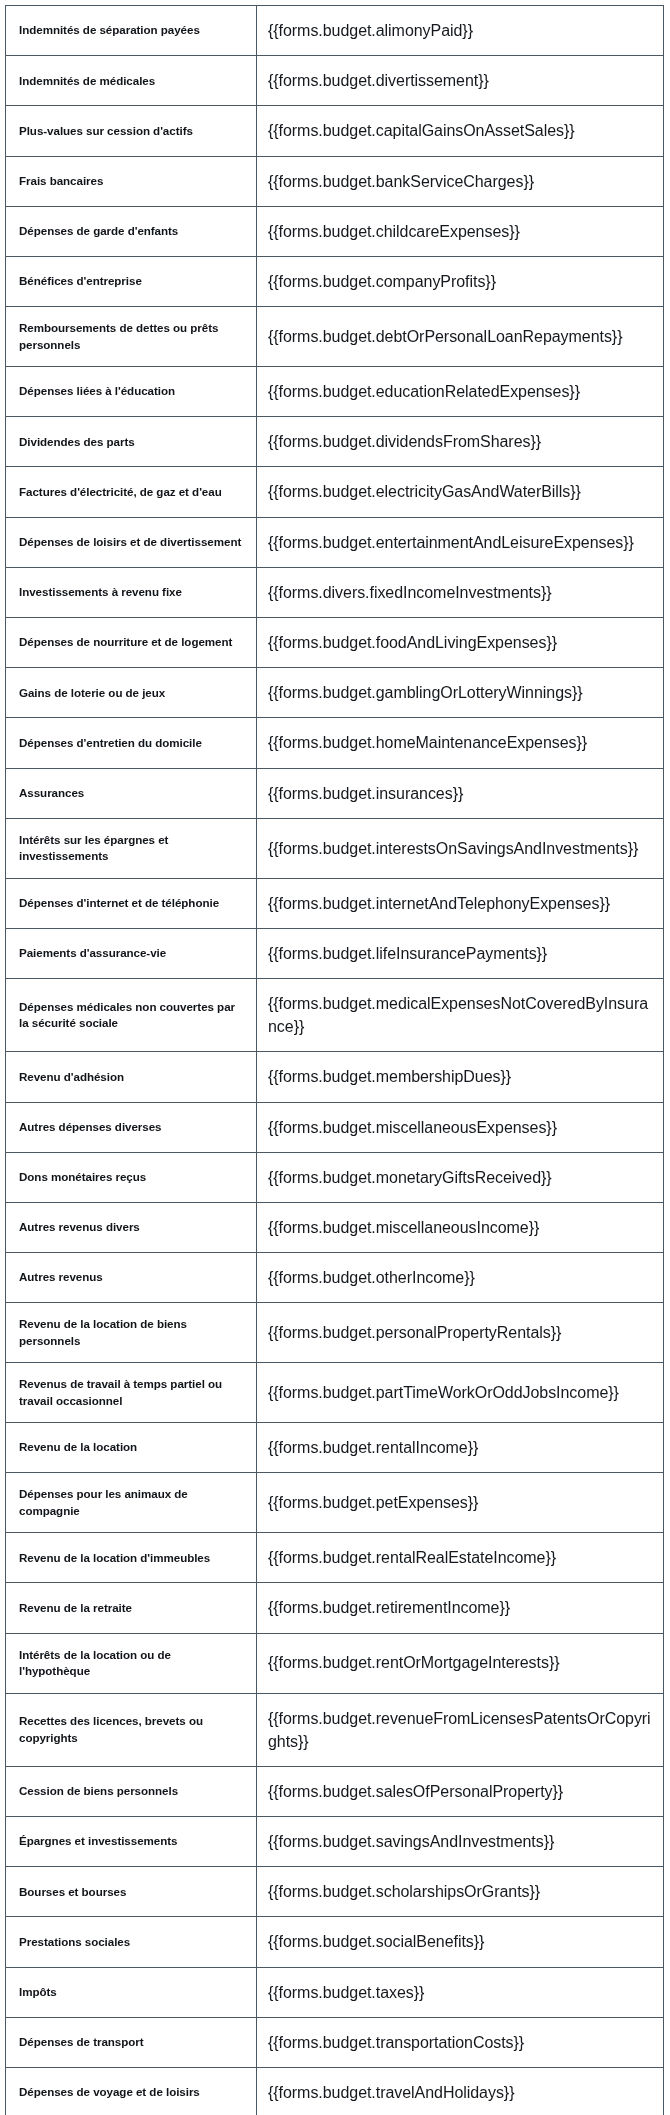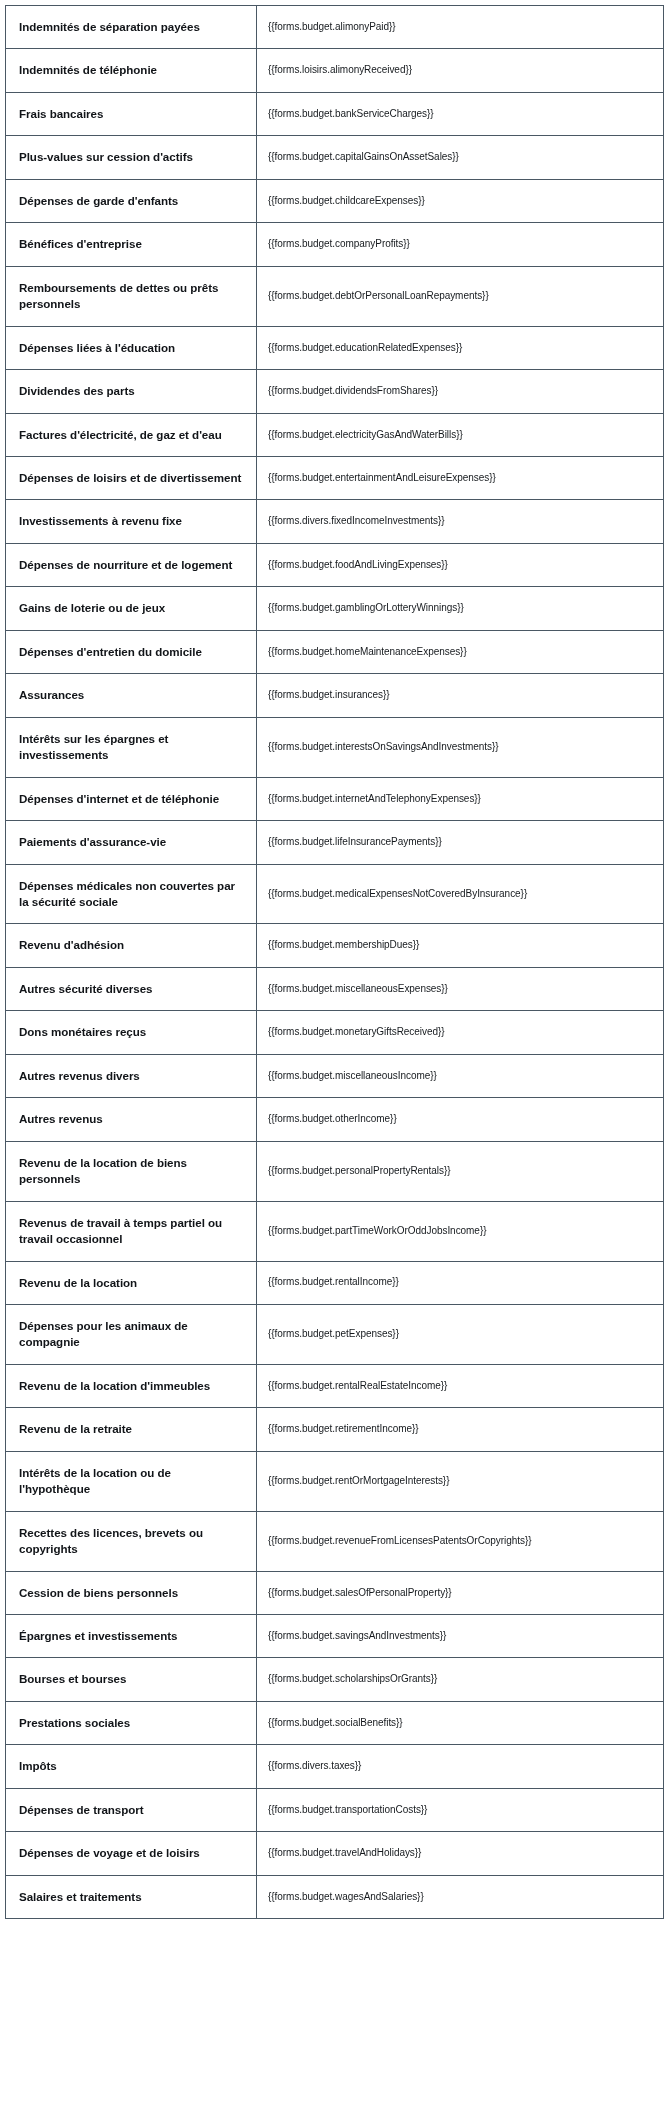--- a/index.html
+++ b/index.html
@@ -36,51 +36,51 @@
     width: 223px;
     padding: 13px 14px 13px 13px;
     font-size: 11.6px;
     font-weight: bold;
     color: #111418;
     line-height: 1.42;
     letter-spacing: -0.05px;
   }
   td.value-cell {
     padding: 13px 10px 13px 11px;
-    font-size: 10px;
+    font-size: 16px;
     font-weight: normal;
     color: #15191d;
     line-height: 1.45;
     word-break: break-word;
     letter-spacing: -0.05px;
   }
 </style>
 </head>
 <body>
 
 <div class="page">
   <table class="budget-table">
     <tbody>
         <tr>
           <td class="label-cell">Indemnités de séparation payées</td>
           <td class="value-cell">{{forms.budget.alimonyPaid}}</td>
         </tr>
         <tr>
-          <td class="label-cell">Indemnités de téléphonie</td>
-          <td class="value-cell">{{forms.loisirs.alimonyReceived}}</td>
+          <td class="label-cell">Indemnités de médicales</td>
+          <td class="value-cell">{{forms.budget.divertissement}}</td>
+        </tr>
+        <tr>
+          <td class="label-cell">Plus-values sur cession d'actifs</td>
+          <td class="value-cell">{{forms.budget.capitalGainsOnAssetSales}}</td>
         </tr>
         <tr>
           <td class="label-cell">Frais bancaires</td>
           <td class="value-cell">{{forms.budget.bankServiceCharges}}</td>
         </tr>
         <tr>
-          <td class="label-cell">Plus-values sur cession d'actifs</td>
-          <td class="value-cell">{{forms.budget.capitalGainsOnAssetSales}}</td>
-        </tr>
-        <tr>
           <td class="label-cell">Dépenses de garde d'enfants</td>
           <td class="value-cell">{{forms.budget.childcareExpenses}}</td>
         </tr>
         <tr>
           <td class="label-cell">Bénéfices d'entreprise</td>
           <td class="value-cell">{{forms.budget.companyProfits}}</td>
         </tr>
         <tr>
           <td class="label-cell">Remboursements de dettes ou prêts personnels</td>
           <td class="value-cell">{{forms.budget.debtOrPersonalLoanRepayments}}</td>
@@ -135,21 +135,21 @@
         </tr>
         <tr>
           <td class="label-cell">Dépenses médicales non couvertes par la sécurité sociale</td>
           <td class="value-cell">{{forms.budget.medicalExpensesNotCoveredByInsurance}}</td>
         </tr>
         <tr>
           <td class="label-cell">Revenu d'adhésion</td>
           <td class="value-cell">{{forms.budget.membershipDues}}</td>
         </tr>
         <tr>
-          <td class="label-cell">Autres sécurité diverses</td>
+          <td class="label-cell">Autres dépenses diverses</td>
           <td class="value-cell">{{forms.budget.miscellaneousExpenses}}</td>
         </tr>
         <tr>
           <td class="label-cell">Dons monétaires reçus</td>
           <td class="value-cell">{{forms.budget.monetaryGiftsReceived}}</td>
         </tr>
         <tr>
           <td class="label-cell">Autres revenus divers</td>
           <td class="value-cell">{{forms.budget.miscellaneousIncome}}</td>
         </tr>
@@ -200,21 +200,21 @@
         <tr>
           <td class="label-cell">Bourses et bourses</td>
           <td class="value-cell">{{forms.budget.scholarshipsOrGrants}}</td>
         </tr>
         <tr>
           <td class="label-cell">Prestations sociales</td>
           <td class="value-cell">{{forms.budget.socialBenefits}}</td>
         </tr>
         <tr>
           <td class="label-cell">Impôts</td>
-          <td class="value-cell">{{forms.divers.taxes}}</td>
+          <td class="value-cell">{{forms.budget.taxes}}</td>
         </tr>
         <tr>
           <td class="label-cell">Dépenses de transport</td>
           <td class="value-cell">{{forms.budget.transportationCosts}}</td>
         </tr>
         <tr>
           <td class="label-cell">Dépenses de voyage et de loisirs</td>
           <td class="value-cell">{{forms.budget.travelAndHolidays}}</td>
         </tr>
         <tr>

